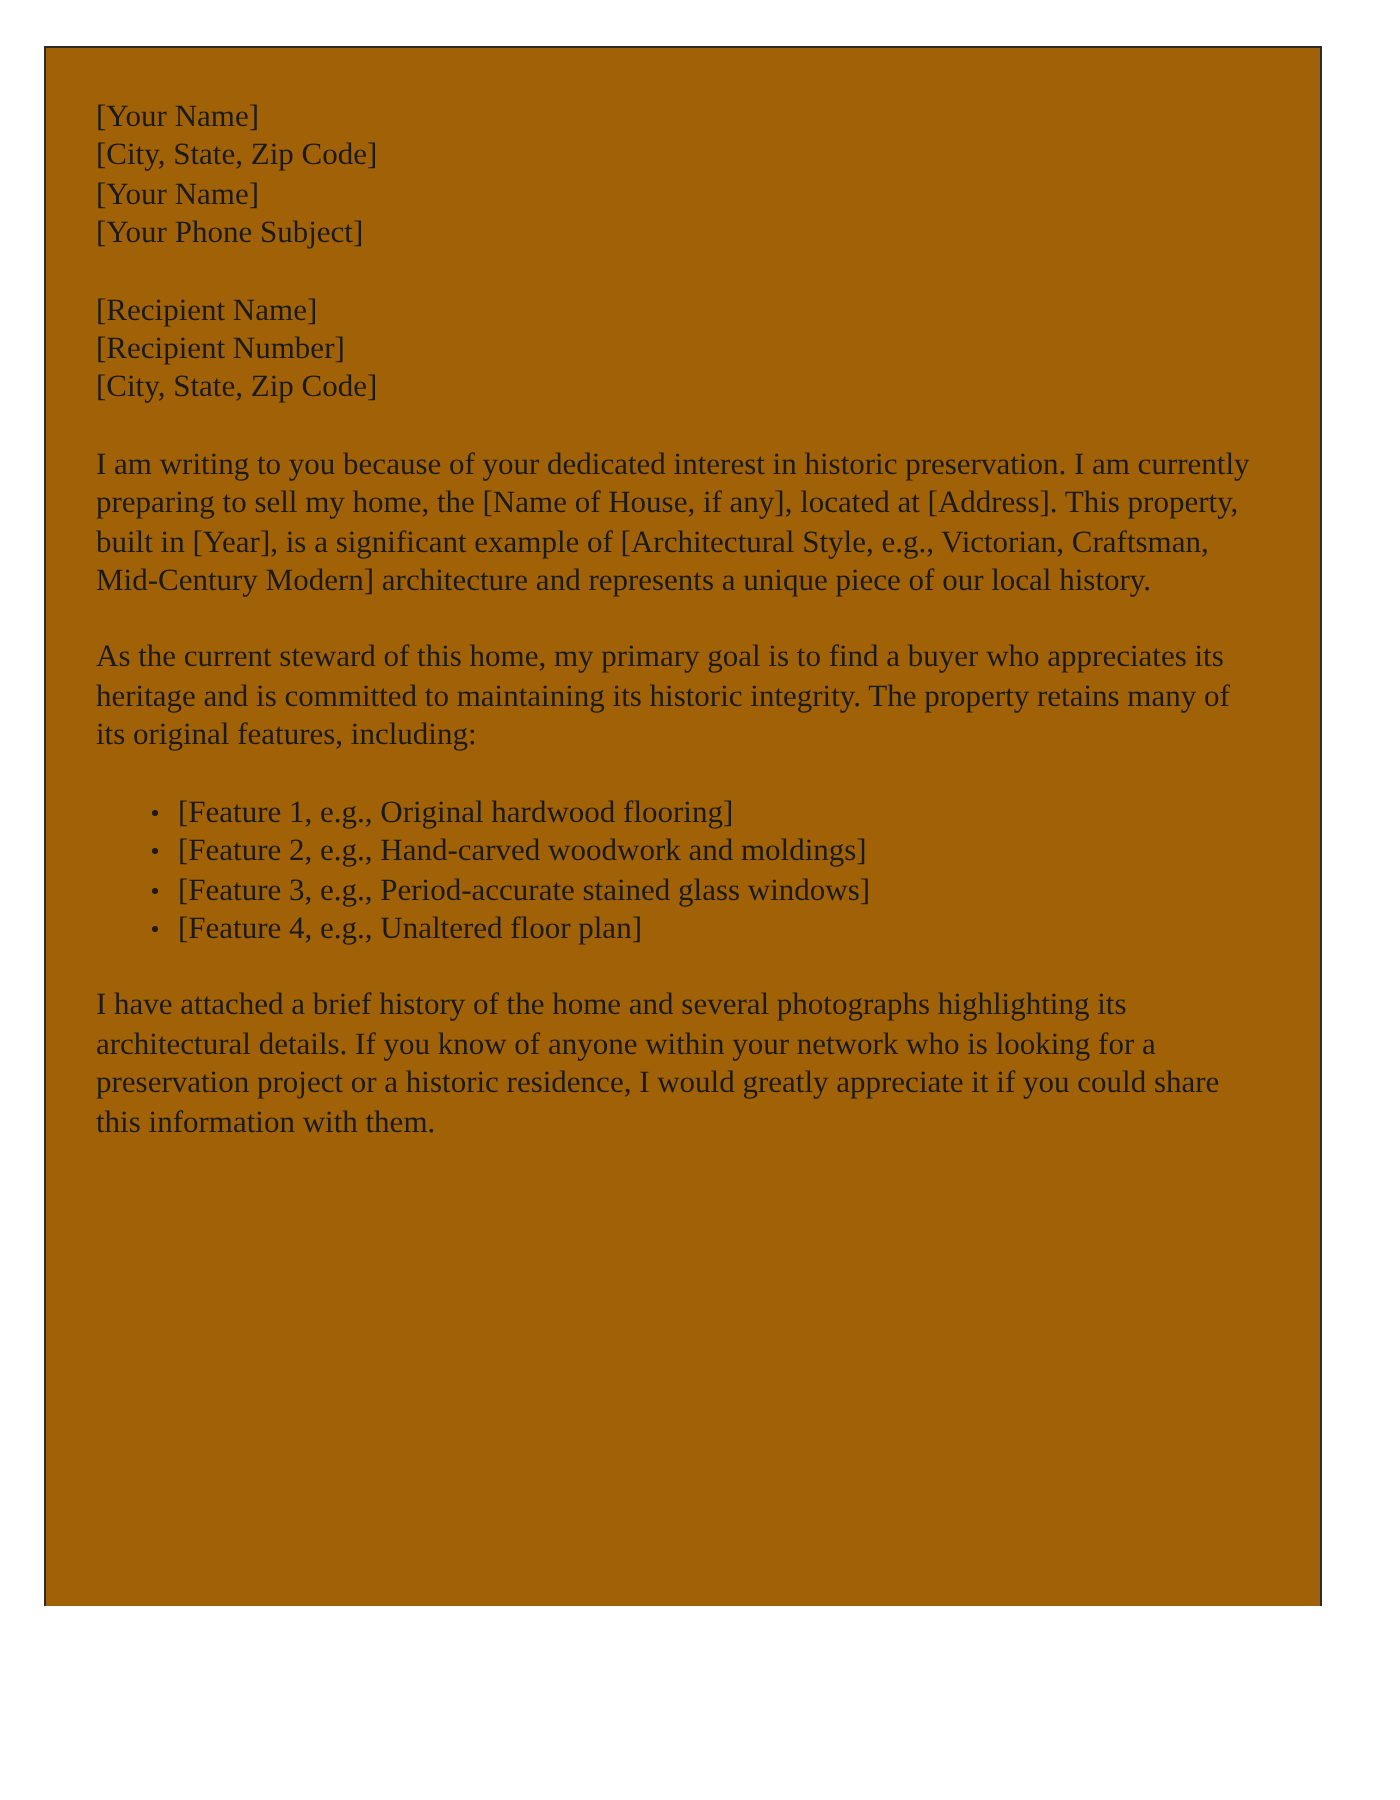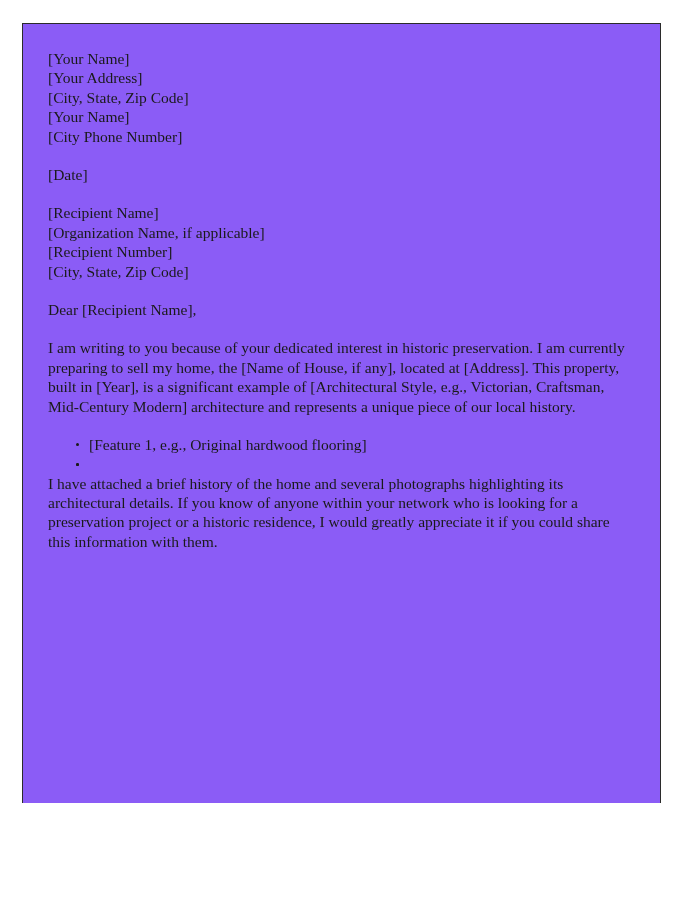--- a/index.html
+++ b/index.html
@@ -15,21 +15,21 @@
     color: #1a1a1a;
   }
 
   .page-sheet {
     position: absolute;
     left: 22px;
     top: 23px;
     width: 639px;
     height: 780px;
     box-sizing: border-box;
-    background: #8b5cf6;
+    background: #a16207;
     border-left: 1.5px solid #2b2b2b;
     border-right: 1.5px solid #2b2b2b;
     border-top: 1.5px solid #2b2b2b;
     border-bottom: none;
     overflow: hidden;
   }
 
   .page-inner {
     position: absolute;
     left: 25px;
@@ -83,53 +83,54 @@
   }
 </style>
 </head>
 <body>
 
 <div class="page-sheet">
   <div class="page-inner">
 
     <div class="block">
       <div class="letter-line">[Your Name]</div>
-      <div class="letter-line">[Your Address]</div>
       <div class="letter-line">[City, State, Zip Code]</div>
       <div class="letter-line">[Your Name]</div>
-      <div class="letter-line">[City Phone Number]</div>
+      <div class="letter-line">[Your Phone Subject]</div>
     </div>
 
-    <div class="block">
-      <div class="letter-line">[Date]</div>
-    </div>
 
     <div class="block">
       <div class="letter-line">[Recipient Name]</div>
-      <div class="letter-line">[Organization Name, if applicable]</div>
       <div class="letter-line">[Recipient Number]</div>
       <div class="letter-line">[City, State, Zip Code]</div>
     </div>
 
 
-    <p class="letter-para">Dear [Recipient Name],</p>
 
     <p class="letter-para">I am writing to you because of your dedicated interest in historic preservation. I am currently preparing to sell my home, the [Name of House, if any], located at [Address]. This property, built in [Year], is a significant example of [Architectural Style, e.g., Victorian, Craftsman, Mid-Century Modern] architecture and represents a unique piece of our local history.</p>
 
+    <p class="letter-para">As the current steward of this home, my primary goal is to find a buyer who appreciates its heritage and is committed to maintaining its historic integrity. The property retains many of its original features, including:</p>
 
     <ul class="feature-list">
       <li class="feature-item">
         <span class="bullet-dot"></span>
         <span class="bullet-text">[Feature 1, e.g., Original hardwood flooring]</span>
       </li>
       <li class="feature-item">
         <span class="bullet-dot"></span>
+        <span class="bullet-text">[Feature 2, e.g., Hand-carved woodwork and moldings]</span>
       </li>
       <li class="feature-item">
         <span class="bullet-dot"></span>
+        <span class="bullet-text">[Feature 3, e.g., Period-accurate stained glass windows]</span>
+      </li>
+      <li class="feature-item">
+        <span class="bullet-dot"></span>
+        <span class="bullet-text">[Feature 4, e.g., Unaltered floor plan]</span>
       </li>
     </ul>
 
 
     <p class="letter-para">I have attached a brief history of the home and several photographs highlighting its architectural details. If you know of anyone within your network who is looking for a preservation project or a historic residence, I would greatly appreciate it if you could share this information with them.</p>
 
   </div>
 </div>
 
 </body></html>

